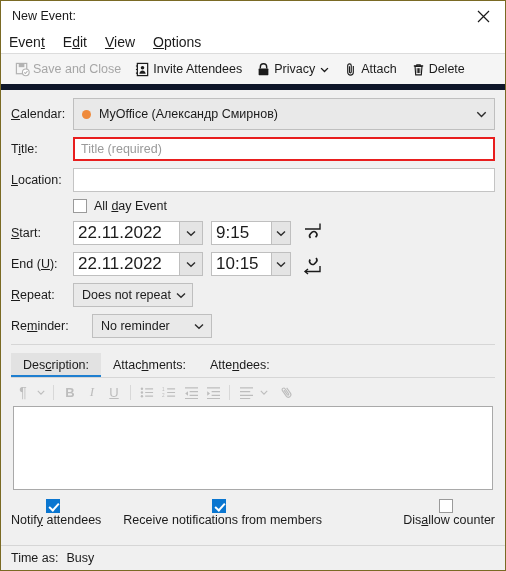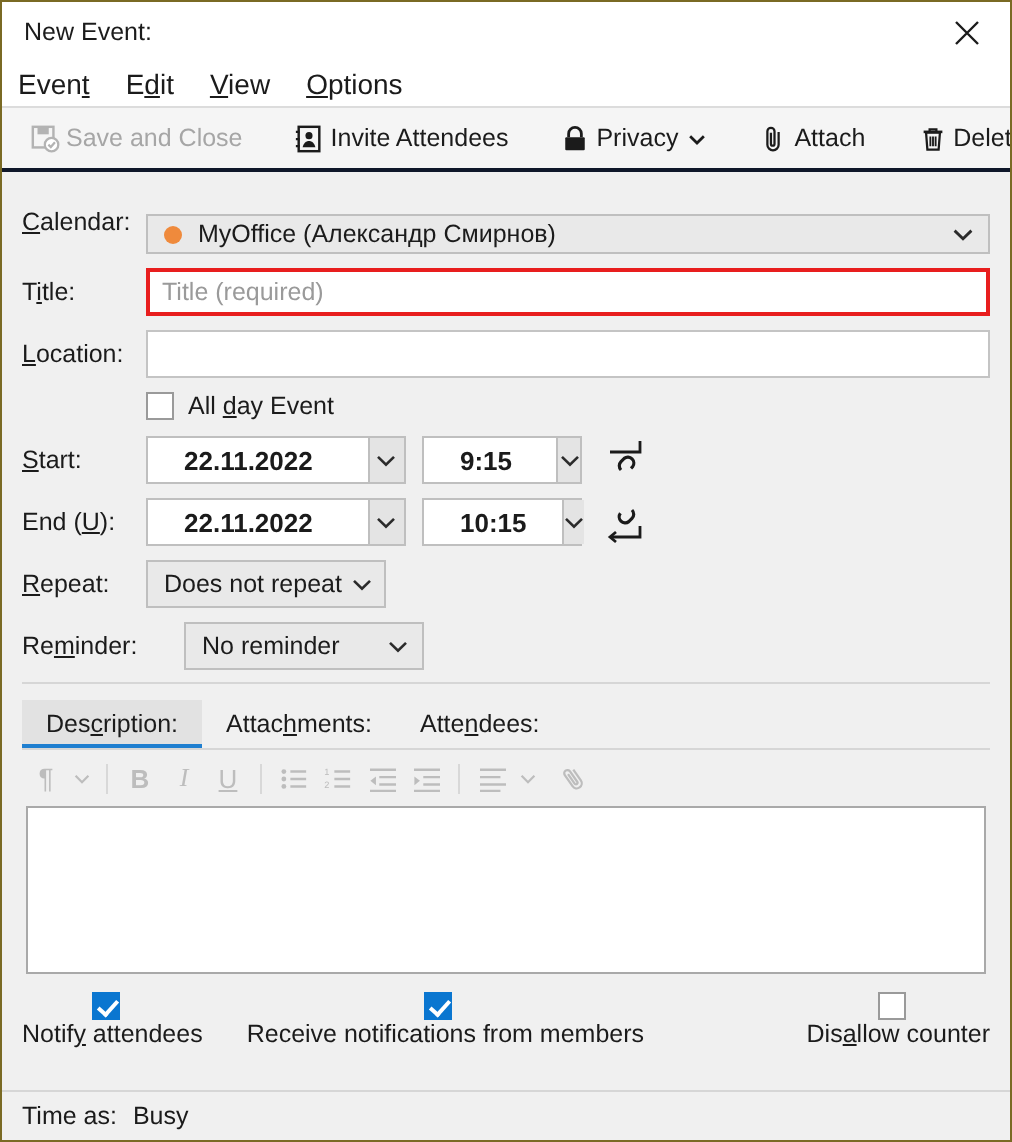--- a/index.html
+++ b/index.html
@@ -67,22 +67,22 @@
   }
   .menu-item u { text-decoration: underline; }
 
   
   .toolbar {
     height: 30px;
     background: #f5f5f5;
     display: flex;
     align-items: center;
     padding-left: 7px;
-    border-bottom: 2px solid #0f172a;
-    gap: 12px;
+    border-bottom: 6px solid #0f172a;
+    gap: 0px;
   }
   .tb-btn {
     display: flex;
     align-items: center;
     gap: 3px;
     height: 24px;
     padding: 0 7px;
     font-size: 12.5px;
     color: #1b1b1b;
     cursor: default;
@@ -106,31 +106,30 @@
     width: 62px;
     flex: 0 0 62px;
     font-size: 12.5px;
     color: #1b1b1b;
     text-align: left;
   }
   .lbl u { text-decoration: underline; }
 
   .combo {
     flex: 1;
-    height: 20px;
+    height: 32px;
     box-sizing: border-box;
     background: #e9e9e9;
     border: 1px solid #bfbfbf;
     display: flex;
     align-items: center;
     padding: 0 0 0 8px;
     font-size: 12.5px;
     cursor: default;
     position: relative;
-    margin-top: 13px;
   }
   .combo .cval { flex: 1; white-space: nowrap; overflow: hidden; }
   .combo .cchev {
     width: 26px;
     display:flex; align-items:center; justify-content:center;
   }
   .cal-dot {
     width: 9px; height: 9px; border-radius: 50%;
     background: #ef8a3c;
     margin-right: 8px;
@@ -192,24 +191,23 @@
     height: 24px;
     box-sizing: border-box;
     border: 1px solid #bfbfbf;
     background: #ffffff;
     margin-right: 8px;
     cursor: default;
   }
   .dt-field .dval {
     display: flex;
     align-items: center;
-    padding: 0 18px;
-    font-size: 13px;
+    padding: 0 4px;
+    font-size: 17px;
     white-space: nowrap;
-    font-weight: bold;
   }
   .dt-field .dbtn {
     width: 24px;
     background: #e4e4e4;
     border-left: 1px solid #bfbfbf;
     display:flex; align-items:center; justify-content:center;
   }
   .date-w { width: 130px; }
   .date-w .dval { width: 104px; }
   .time-w { width: 80px; }

